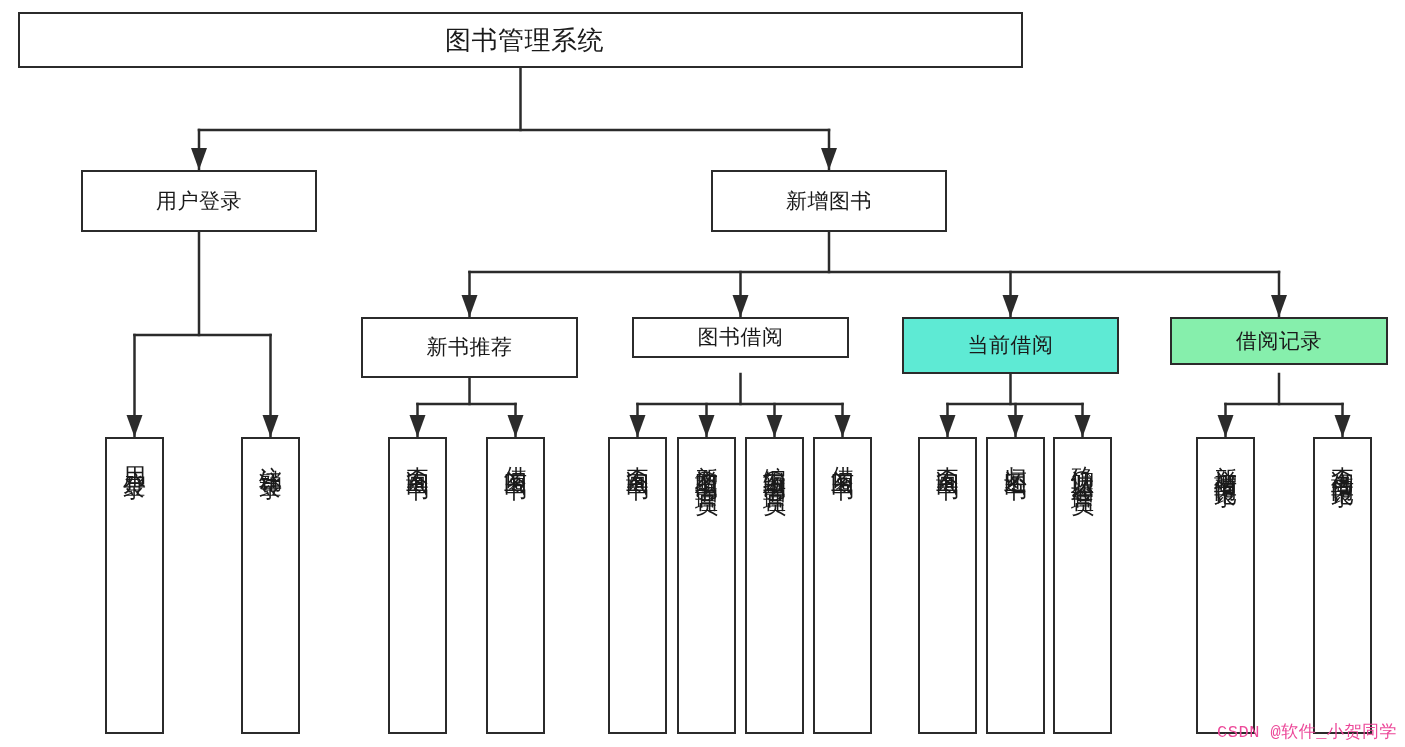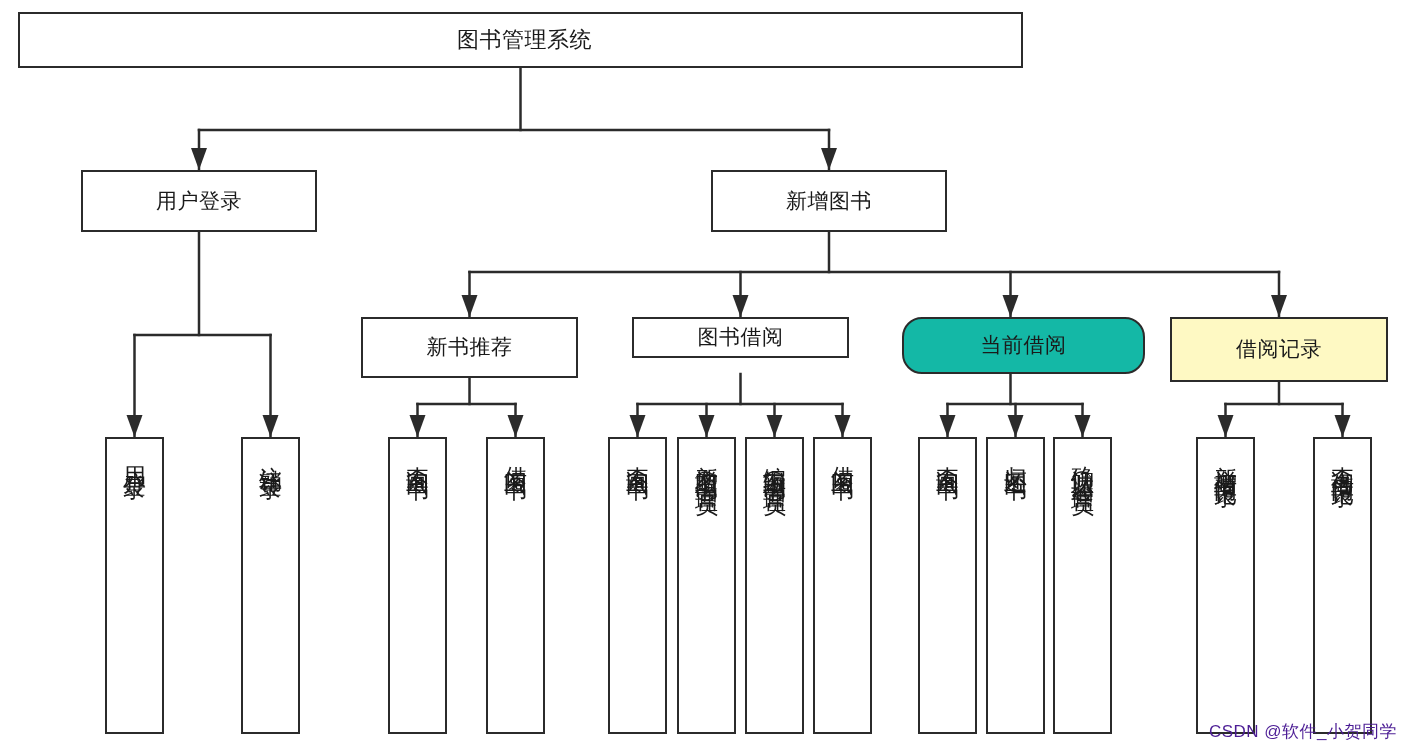--- a/index.html
+++ b/index.html
@@ -40,45 +40,46 @@
     display: block;
     text-align: center;
     line-height: 1.18;
     white-space: pre;
   }
   .node.horizontal .node-label {
     font-size: 21px;
     letter-spacing: 0.5px;
   }
   .node.root .node-label {
-    font-size: 22px;
+    font-size: 26px;
     letter-spacing: 0.5px;
     margin-left: 8px;
   }
   .node.vertical {
     align-items: flex-start;
     padding-top: 9px;
   }
   .node.vertical .node-label {
     writing-mode: vertical-rl;
     text-orientation: upright;
     font-size: 23px;
     line-height: 1.0;
     letter-spacing: 4px;
     white-space: nowrap;
   }
   #watermark {
     position: absolute;
     right: 8px;
     bottom: 4px;
     font-size: 17px;
-    color: #4c1d95;
+    color: #ec4899;
     letter-spacing: 0.5px;
     z-index: 5;
     white-space: nowrap;
+    font-family: Liberation Mono, monospace;
   }
 </style>
 </head>
 <body>
 
 <div id="diagram-root">
 
   <svg id="connector-layer" viewBox="0 0 1405 747" width="1405" height="747" aria-hidden="true">
       <line x1="520.5" y1="68" x2="520.5" y2="130" stroke="#2b2b2b" stroke-width="2.5" stroke-linecap="square"></line>
       <line x1="199" y1="130" x2="829" y2="130" stroke="#2b2b2b" stroke-width="2.5" stroke-linecap="square"></line>
@@ -143,24 +144,24 @@
       </div>
       <div class="node horizontal" style="left: 711px; top: 170px; width: 236px; height: 62px; border-color: rgb(43, 43, 43); background: rgb(255, 255, 255);">
         <span class="node-label">新增图书</span>
       </div>
       <div class="node horizontal" style="left: 361px; top: 317px; width: 217px; height: 61px; border-color: rgb(43, 43, 43); background: rgb(255, 255, 255);">
         <span class="node-label">新书推荐</span>
       </div>
       <div class="node horizontal" style="left: 632px; top: 317px; width: 217px; height: 41px; border-color: rgb(43, 43, 43); background: rgb(255, 255, 255);">
         <span class="node-label">图书借阅</span>
       </div>
-      <div class="node horizontal" style="left: 902px; top: 317px; width: 243px; height: 57px; border-color: rgb(43, 43, 43); background: #14b8a6; border-radius: 20px;">
+      <div class="node horizontal" style="left: 902px; top: 317px; width: 217px; height: 57px; border-color: rgb(43, 43, 43); background: #5eead4;">
         <span class="node-label">当前借阅</span>
       </div>
-      <div class="node horizontal" style="left: 1170px; top: 317px; width: 218px; height: 65px; border-color: rgb(43, 43, 43); background: #fef9c3;">
+      <div class="node horizontal" style="left: 1170px; top: 317px; width: 218px; height: 48px; border-color: rgb(43, 43, 43); background: #86efac;">
         <span class="node-label">借阅记录</span>
       </div>
       <div class="node vertical" style="left: 105px; top: 437px; width: 59px; height: 297px; border-color: rgb(43, 43, 43); background: rgb(255, 255, 255);">
         <span class="node-label">用户登录</span>
       </div>
       <div class="node vertical" style="left: 241px; top: 437px; width: 59px; height: 297px; border-color: rgb(43, 43, 43); background: rgb(255, 255, 255);">
         <span class="node-label">注销登录</span>
       </div>
       <div class="node vertical" style="left: 388px; top: 437px; width: 59px; height: 297px; border-color: rgb(43, 43, 43); background: rgb(255, 255, 255);">
         <span class="node-label">查询图书</span>

